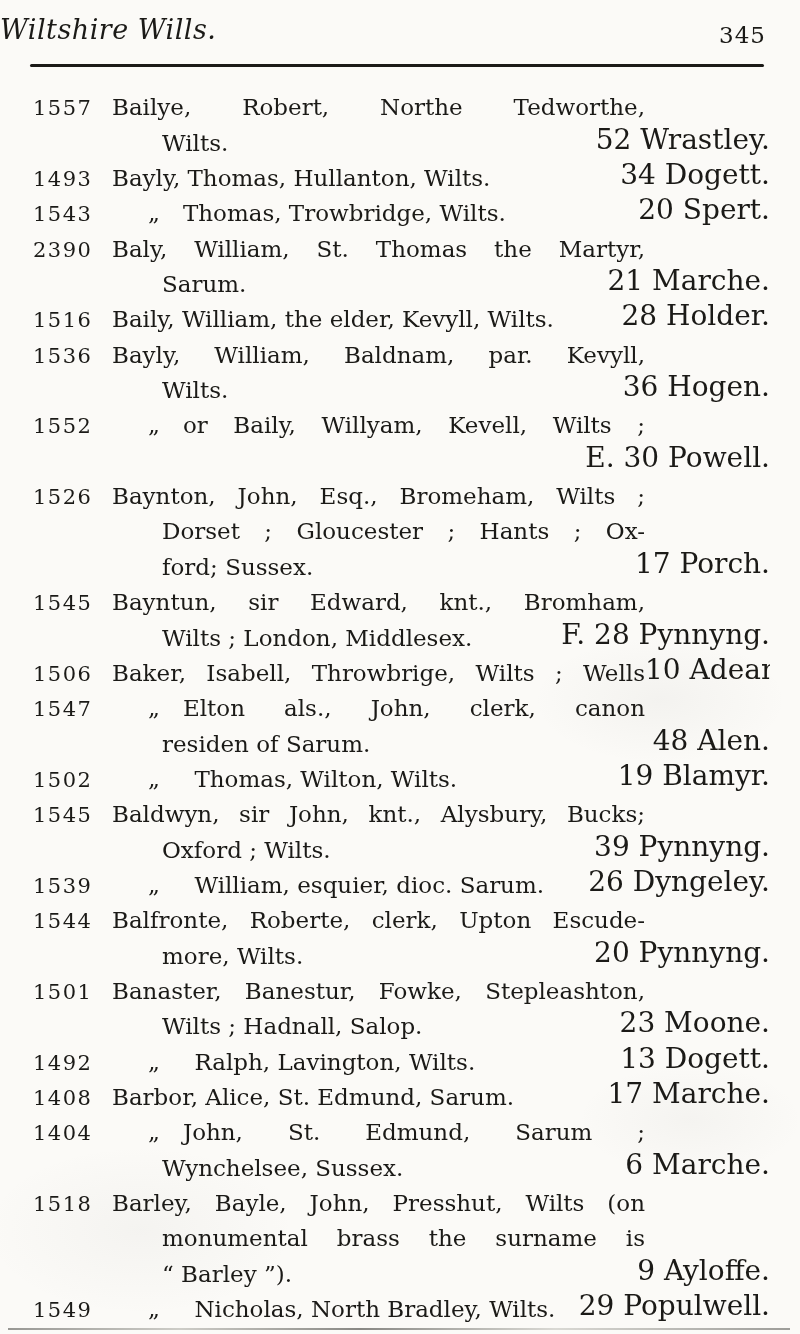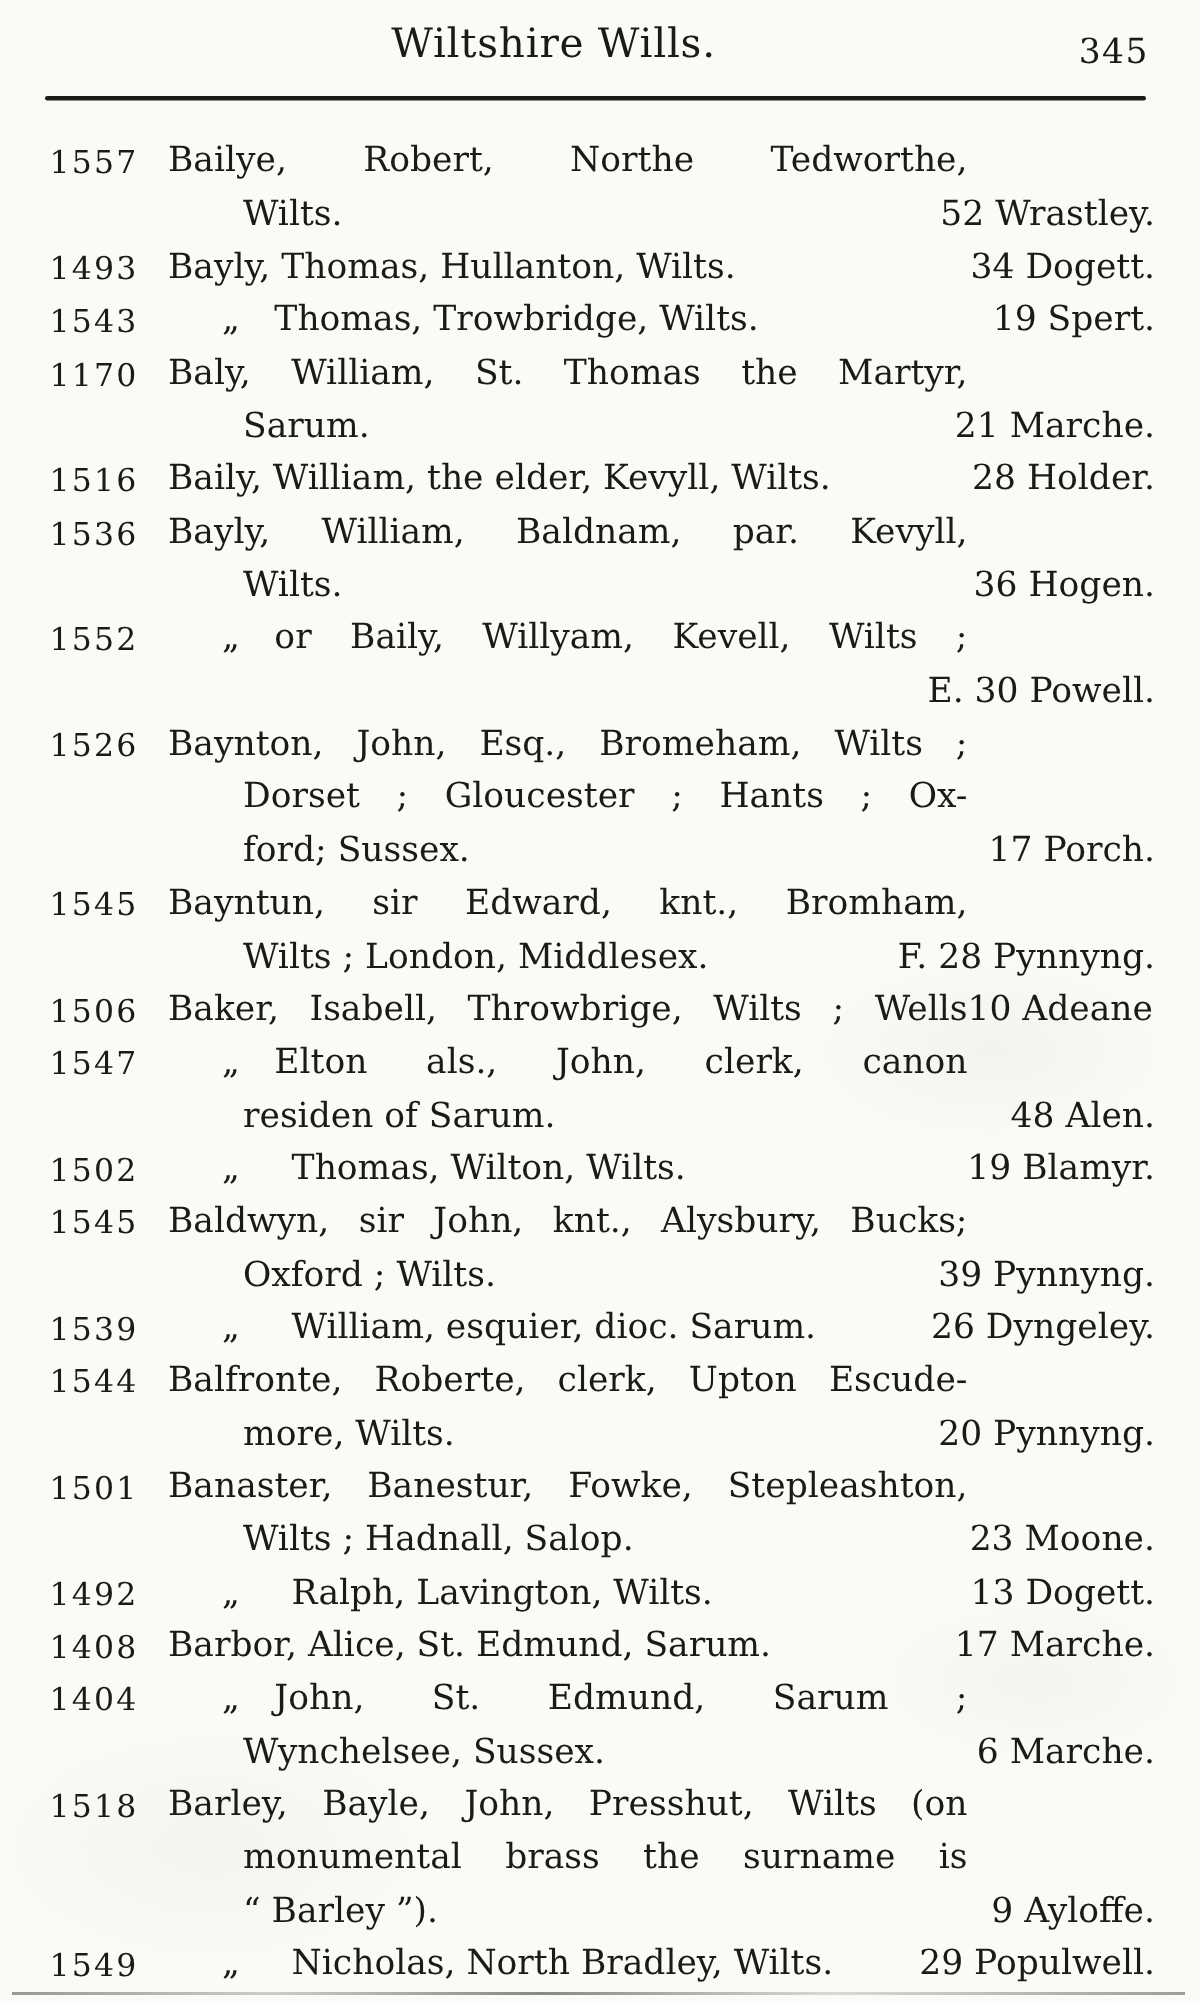--- a/index.html
+++ b/index.html
@@ -15,21 +15,22 @@
     background:
       radial-gradient(ellipse 180px 90px at 660px 700px, rgba(120,120,115,0.06), rgba(0,0,0,0) 70%),
       radial-gradient(ellipse 220px 120px at 140px 1230px, rgba(120,120,115,0.05), rgba(0,0,0,0) 70%),
       radial-gradient(ellipse 160px 80px at 690px 1120px, rgba(120,120,115,0.05), rgba(0,0,0,0) 70%),
       #fbfaf7;
     color: #1b1a17;
   }
   .header { position: relative; height: 64px; }
   .title {
     position: absolute; left: 0; right: 62px; top: 14px;
-    text-align: center;
+    text-align: left;
+    font-style: italic;
     font-size: 27px;
     letter-spacing: 0.5px;
   }
   .pageno {
     position: absolute; right: 34px; top: 22px;
     font-size: 23px;
     letter-spacing: 1px;
   }
   .rule {
     margin: 0 36px 0 30px;
@@ -59,21 +60,21 @@
   .text.j {
     flex: 0 0 533px;
     white-space: normal;
     text-align: justify;
     text-align-last: justify;
   }
   .text.i { padding-left: 50px; }
   .text.d { padding-left: 36px; }
   .ref {
     flex: 1 0 auto;
-    font-size: 23px;
+    font-size: 28px;
     text-align: right;
     white-space: nowrap;
   }
   .bottom-rule {
     position: absolute;
     left: 8px; right: 10px; top: 1328px;
     height: 2px;
     background: linear-gradient(90deg,
       rgba(70,70,65,0.55) 0%, rgba(120,120,110,0.35) 22%,
       rgba(60,60,55,0.6) 45%, rgba(140,140,130,0.3) 70%,
@@ -107,25 +108,25 @@
 
   <div class="line">
     <span class="year">1493</span>
     <span class="text">Bayly, Thomas, Hullanton, Wilts.</span>
     <span class="ref">34 Dogett.</span>
   </div>
 
   <div class="line">
     <span class="year">1543</span>
     <span class="text d">„ Thomas, Trowbridge, Wilts.</span>
-    <span class="ref">19 Spert.</span>
-  </div>
-
-  <div class="line">
-    <span class="year">1170</span>
+    <span class="ref">20 Spert.</span>
+  </div>
+
+  <div class="line">
+    <span class="year">2390</span>
     <span class="text j">Baly, William, St. Thomas the Martyr,</span>
     <span class="ref"></span>
   </div>
 
   <div class="line">
     <span class="year"></span>
     <span class="text i">Sarum.</span>
     <span class="ref">21 Marche.</span>
   </div>
 

